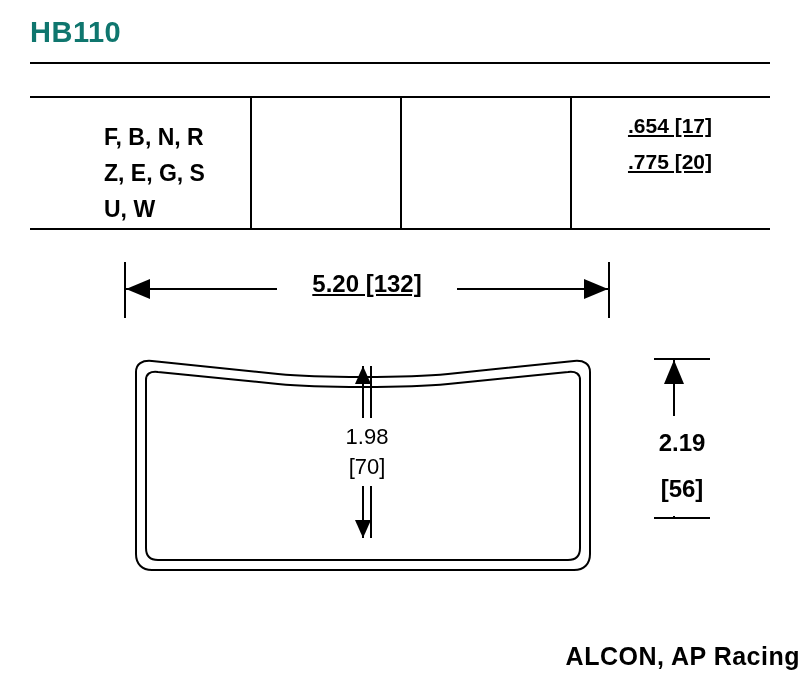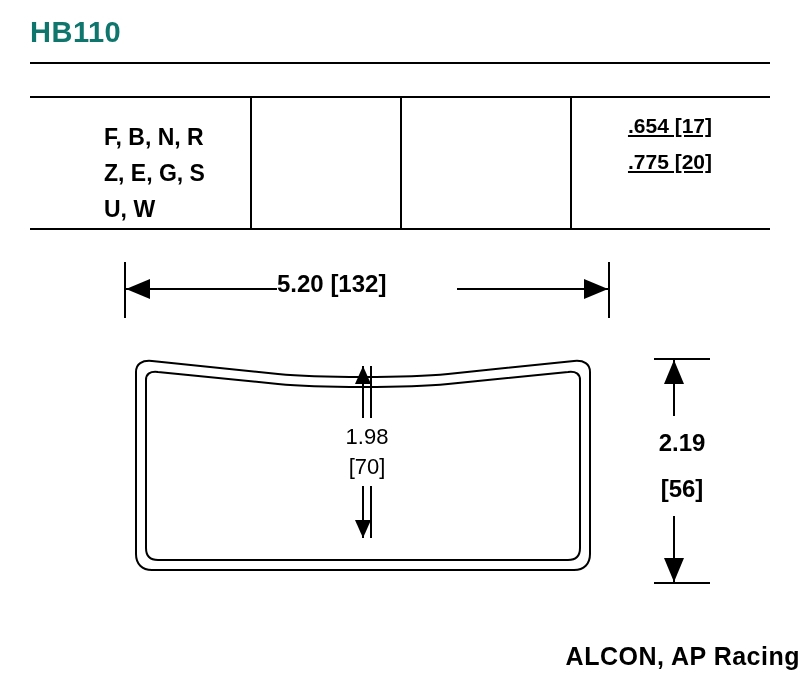--- a/index.html
+++ b/index.html
@@ -117,25 +117,27 @@
   }
   .dim-width .arrow.r {
     right: 2px;
     border-left: 24px solid #000;
   }
   .dim-width .label {
     position: absolute;
     left: 0;
     right: 0;
     top: 8px;
+    text-align: center;
     font-size: 24px;
     font-weight: bold;
     background: #fff;
     width: 180px;
     margin: 0 auto;
+    text-decoration: underline;
   }
 
   
   .pad {
     position: absolute;
     left: 128px;
     top: 358px;
   }
 
   
@@ -179,21 +181,21 @@
     background: #fff;
     padding: 4px 0;
   }
 
   
   .dim-right {
     position: absolute;
     left: 640px;
     top: 358px;
     width: 80px;
-    height: 226px;
+    height: 161px;
   }
   .dim-right .tick {
     position: absolute;
     left: 14px;
     width: 56px;
     height: 2px;
     background: #000;
   }
   .dim-right .tick.t { top: 0; }
   .dim-right .tick.b { bottom: 0; }

